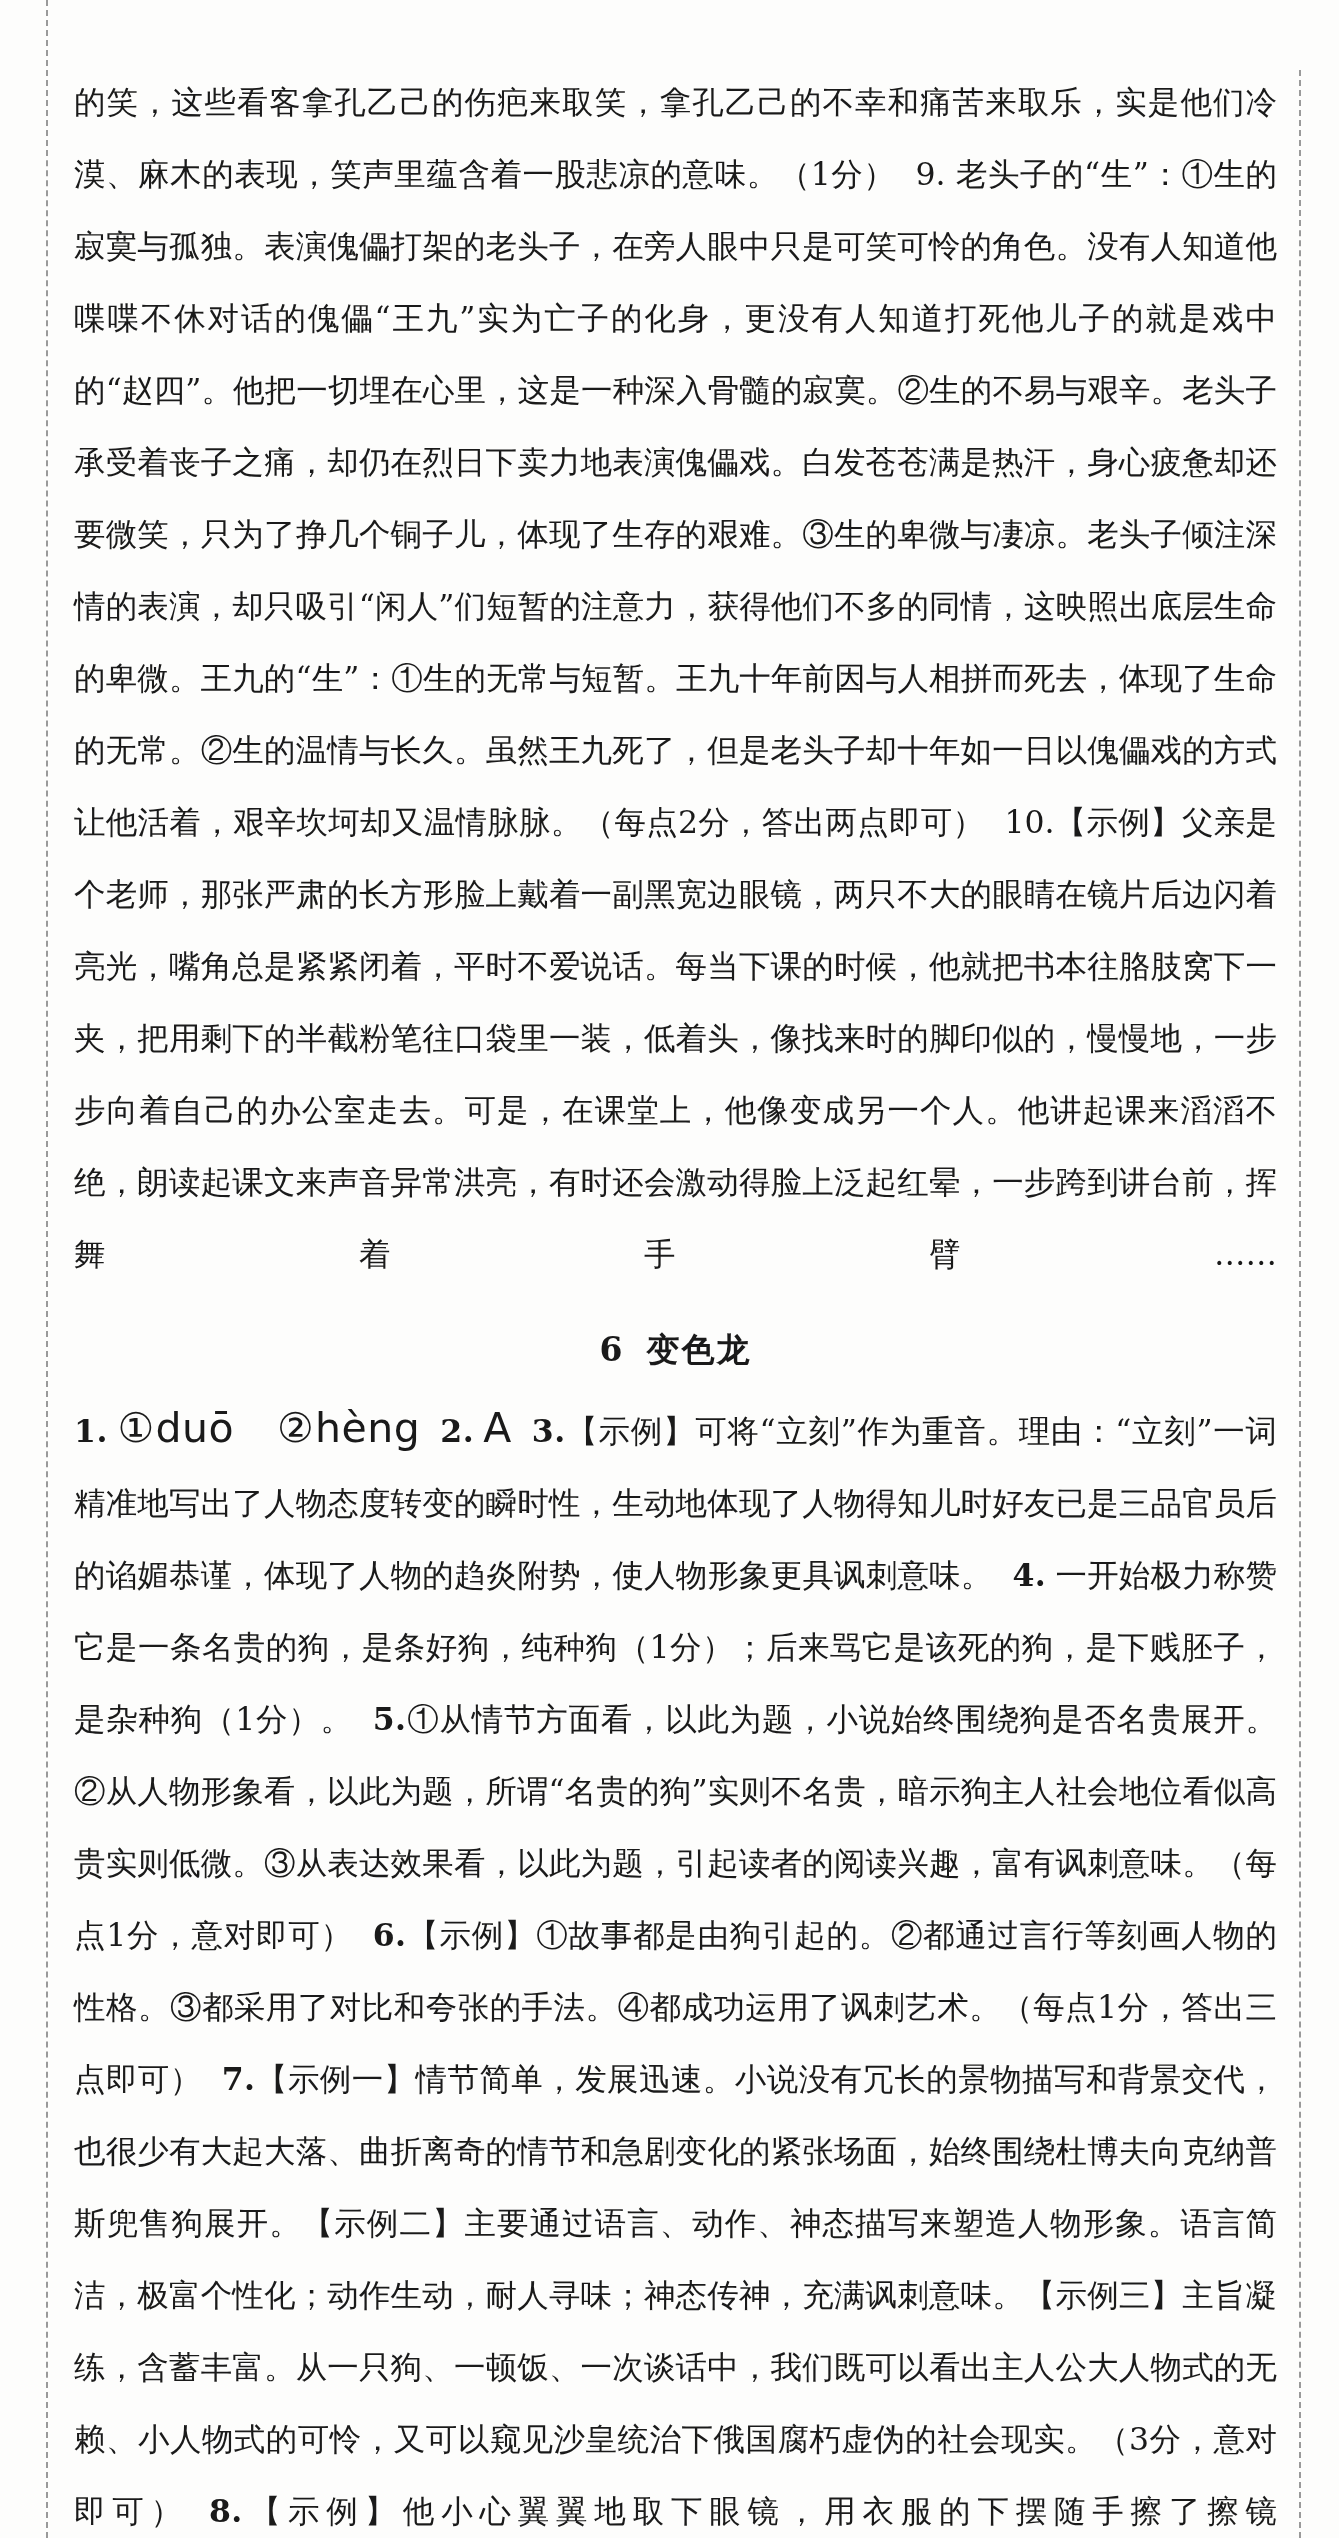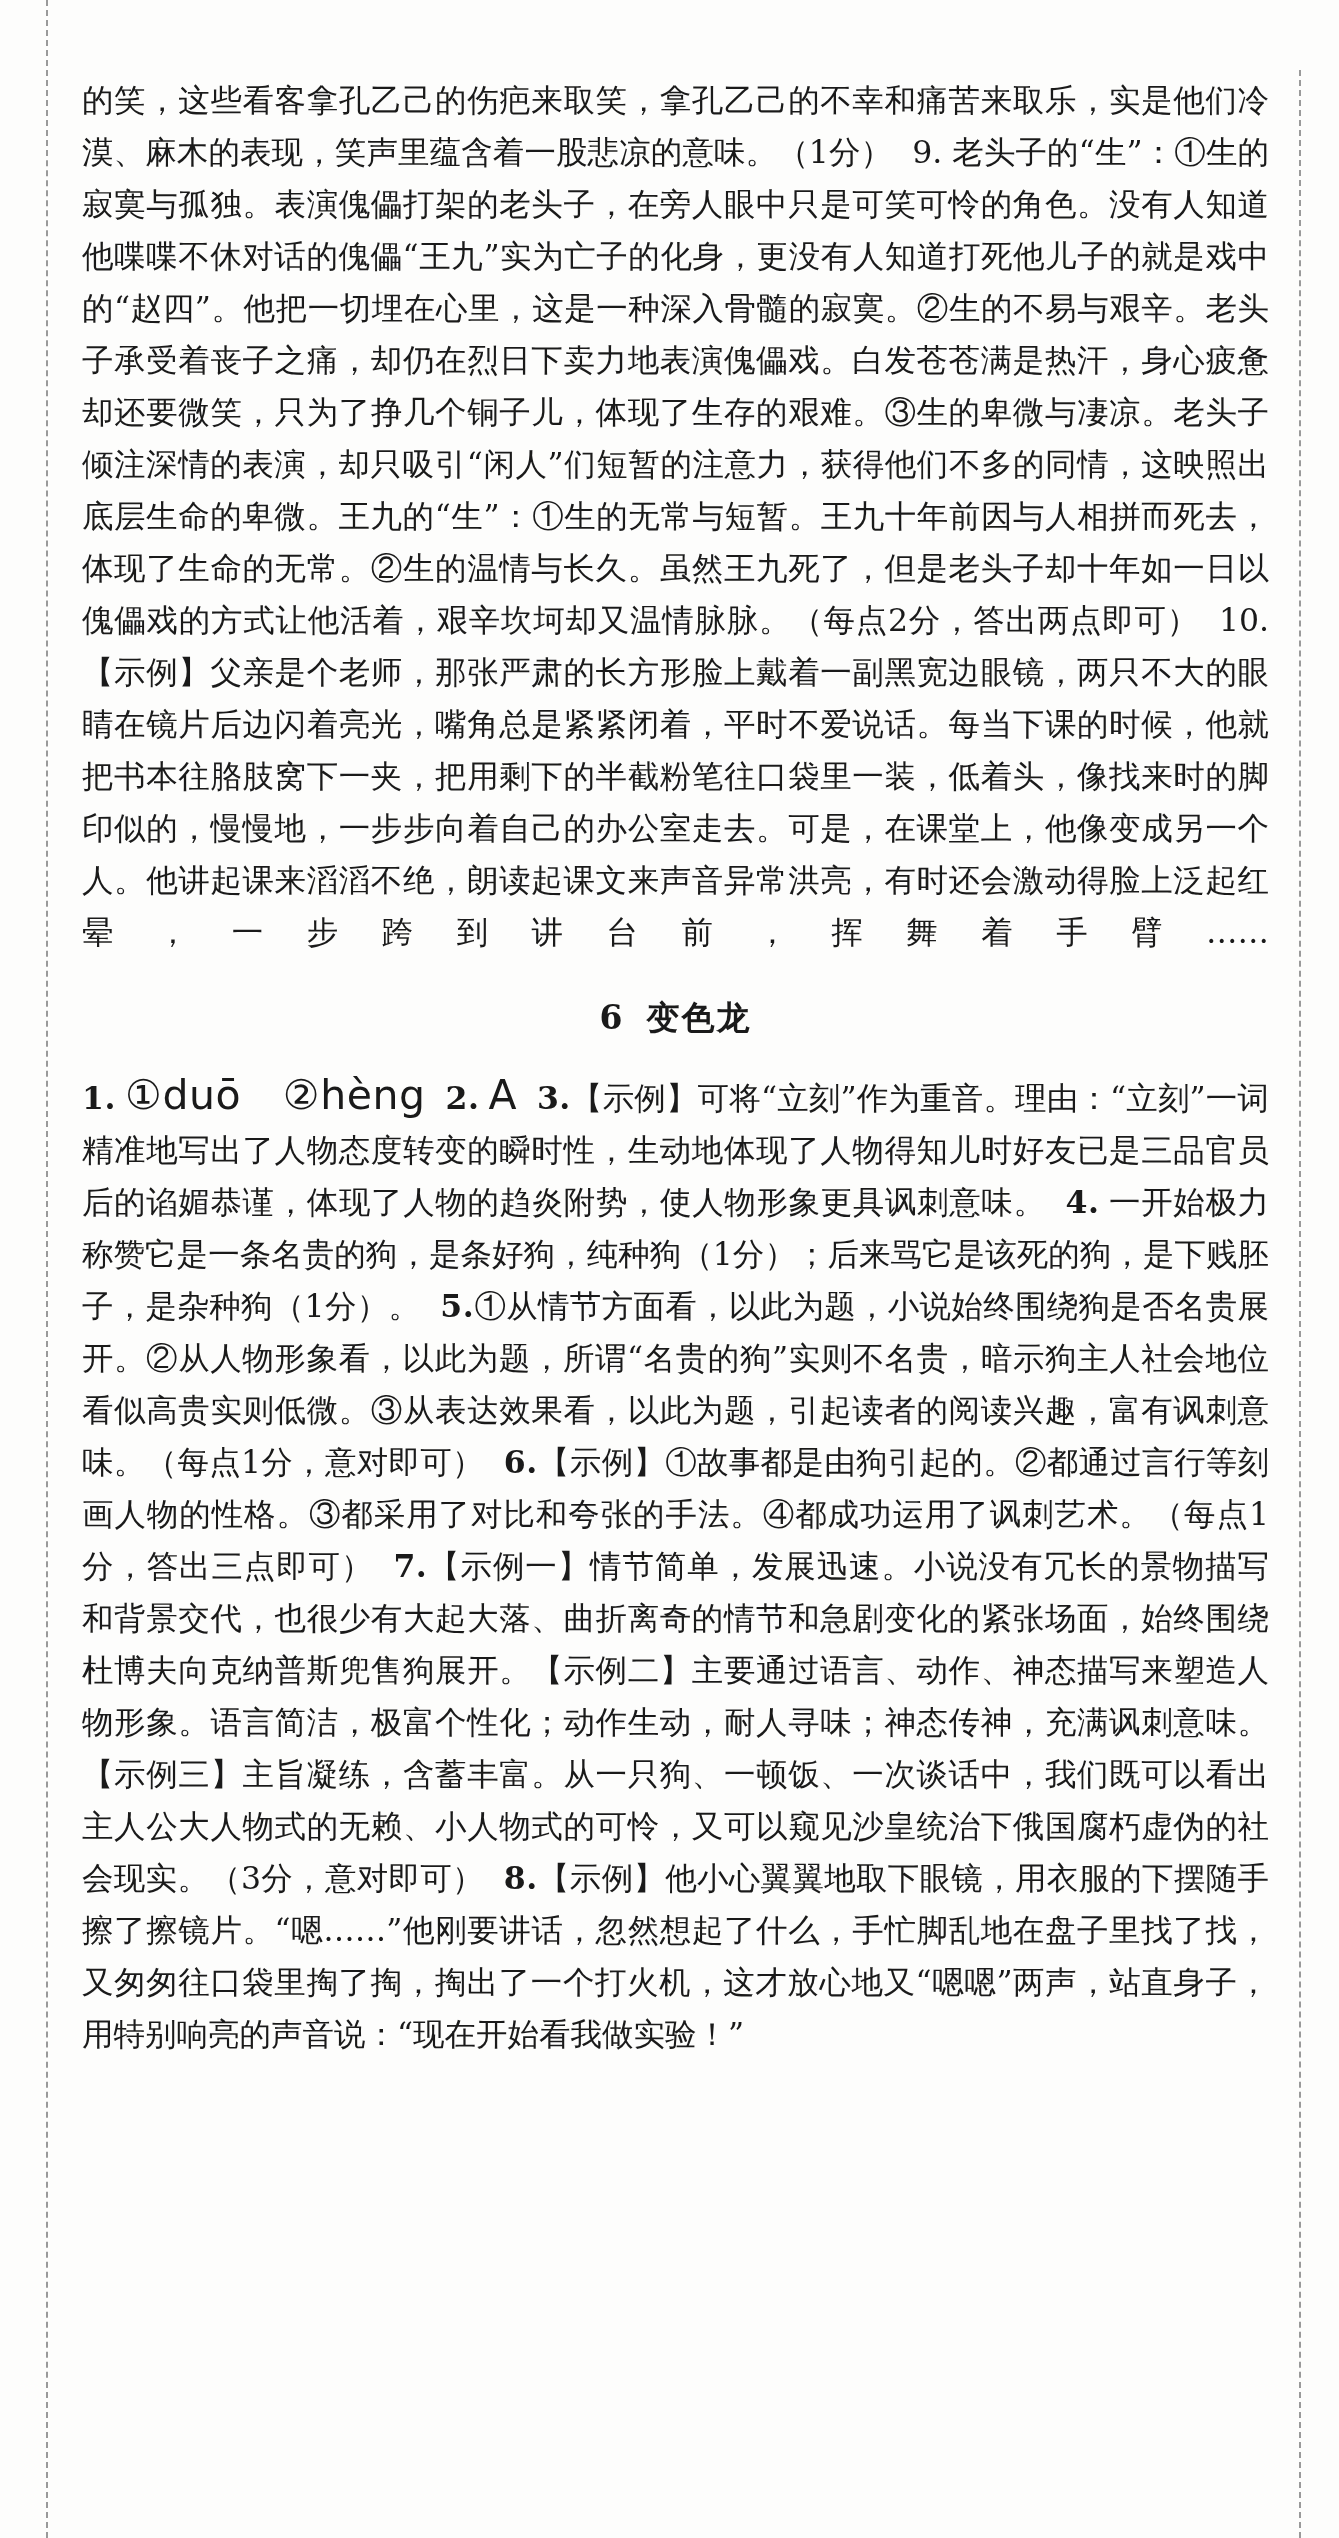--- a/index.html
+++ b/index.html
@@ -44,27 +44,27 @@
   .content {
     position: absolute;
     left: 74px;
     right: 62px;
     top: 66px;
   }
 
   
   .para {
     font-size: 31.5px;
-    line-height: 52px;
+    line-height: 72px;
     text-align: justify;
     text-align-last: justify;
     text-justify: inter-character;
     letter-spacing: 0px;
     word-break: break-all;
-    margin: 8px;
+    margin: 0;
   }
   .para.last-left {
     text-align-last: left;
   }
 
   .qnum {
     font-weight: bold;
     font-family: "DejaVu Serif", "Liberation Serif", serif;
     letter-spacing: 0.5px;
   }
@@ -81,21 +81,21 @@
     font-size: 41px;
     letter-spacing: 0.5px;
   }
 
   
   .chapter-heading {
     text-align: center;
     font-size: 33px;
     font-weight: bold;
     letter-spacing: 2px;
-    margin: 38px 0 28px 0;
+    margin: 38px 0 19px 0;
     font-family: "DejaVu Sans", "Liberation Sans", sans-serif;
   }
   .chapter-heading .chnum {
     margin-right: 22px;
     font-family: "DejaVu Serif", "Liberation Serif", serif;
   }
 </style>
 </head>
 <body>
 

